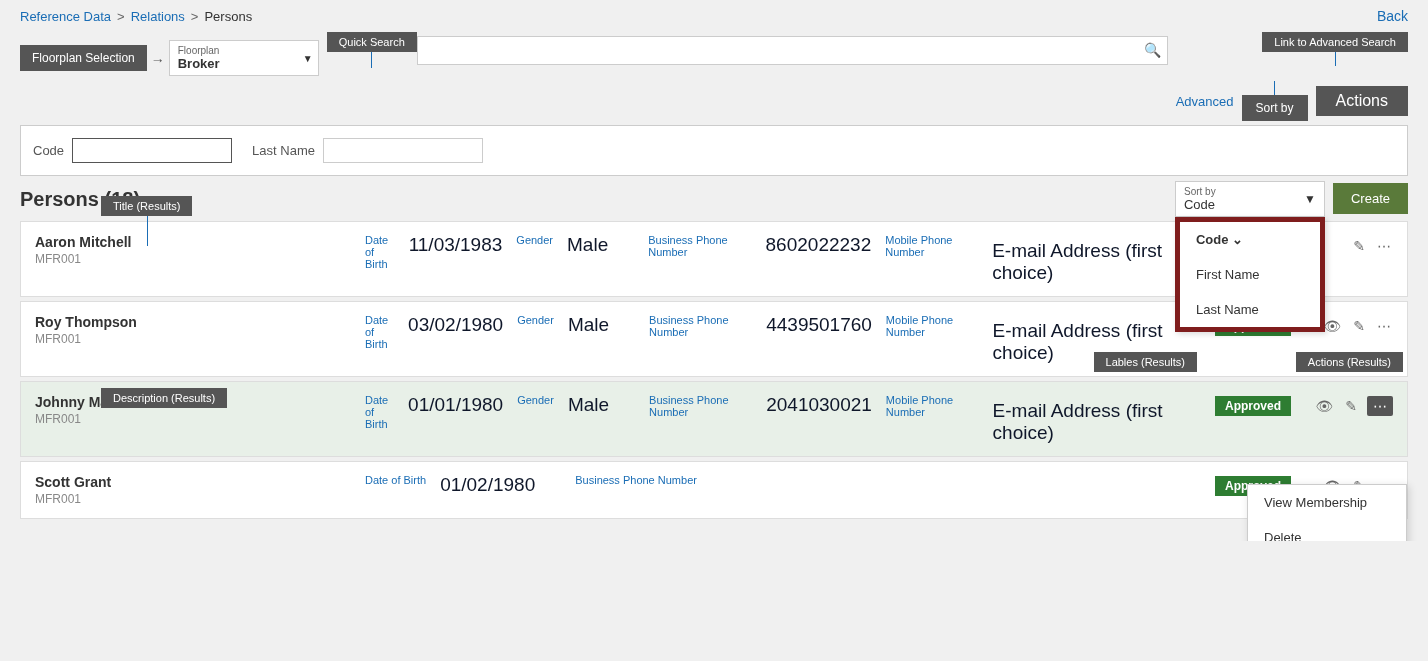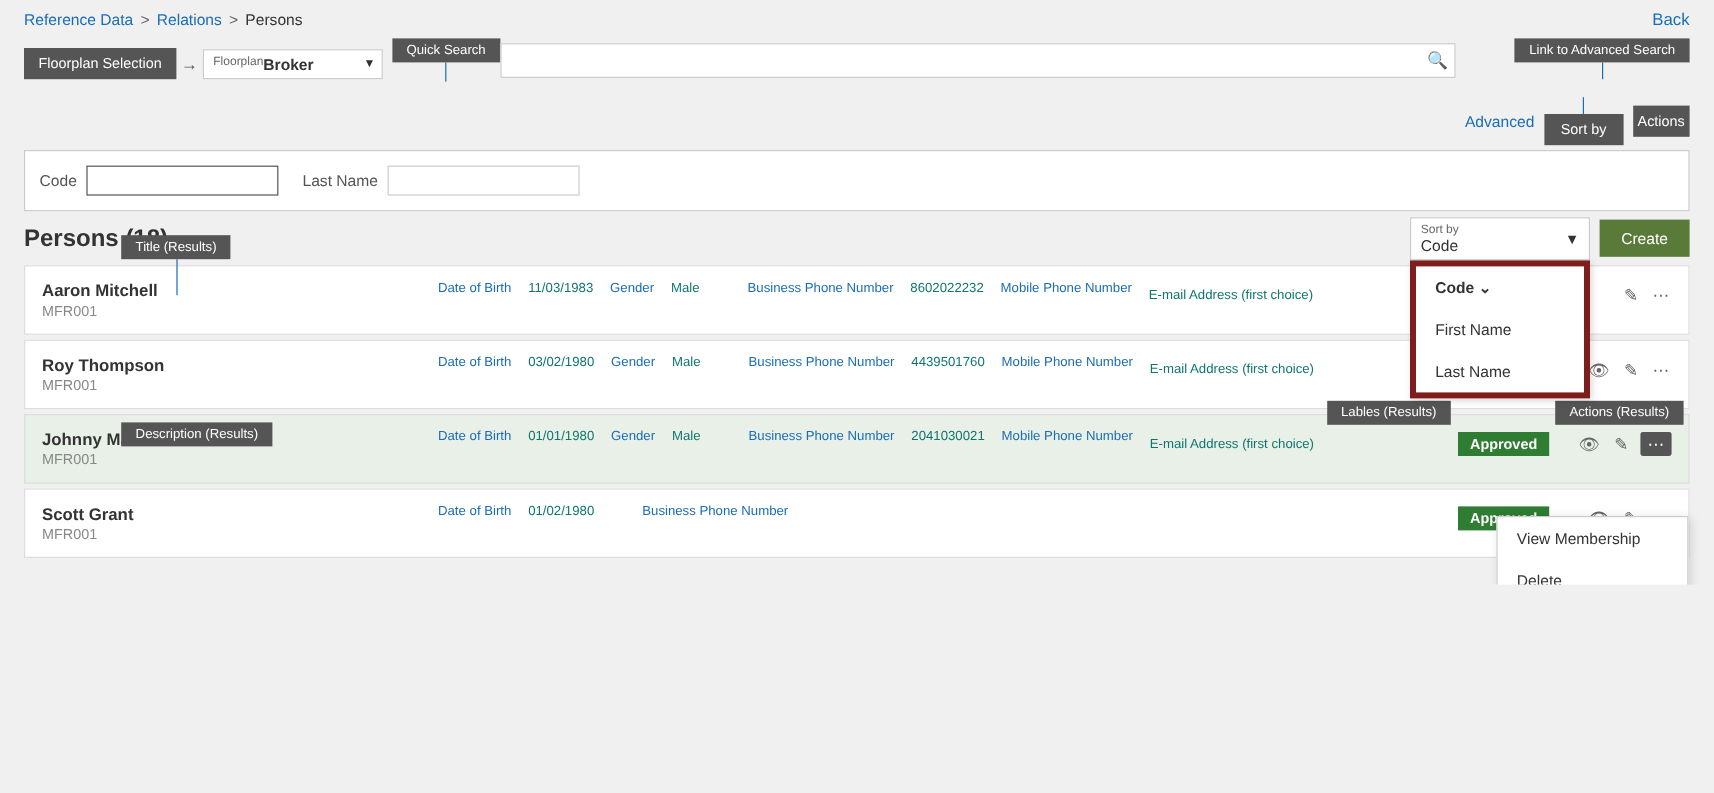--- a/index.html
+++ b/index.html
@@ -16,21 +16,21 @@
     .breadcrumb .current { color: #333; font-weight: normal; }
     .back-link { color: #1a6db5; text-decoration: none; font-size: 14px; }
     .floorplan-section { display: flex; align-items: center; gap: 4px; }
     .floorplan-btn {
       background: #555; color: white; border: none; padding: 6px 12px;
       font-size: 12px; cursor: pointer; white-space: nowrap;
     }
     .floorplan-label { font-size: 10px; color: #666; display: block; }
     .floorplan-value { font-size: 13px; font-weight: bold; }
     .floorplan-dropdown-wrapper {
-      display: flex; border: 1px solid #ccc; background: white;
+      display: flex; flex-direction: column; border: 1px solid #ccc; background: white;
       padding: 4px 8px; min-width: 150px; cursor: pointer;
     }
     .dropdown-arrow { position: absolute; right: 6px; top: 50%; transform: translateY(-50%); font-size: 10px; }
     .search-input-wrap {
       position: relative; width: 100%;
     }
     .search-input {
       width: 100%; border: 1px solid #ccc; padding: 6px 30px 6px 10px;
       font-size: 13px; background: white;
     }
@@ -47,22 +47,22 @@
     }
     .advanced-field { display: flex; align-items: center; gap: 8px; }
     .advanced-field label { font-size: 13px; color: #555; white-space: nowrap; }
     .advanced-field input { border: 1px solid #333; padding: 4px 6px; font-size: 13px; width: 140px; }
     .advanced-link { color: #1a6db5; font-size: 13px; cursor: pointer; text-decoration: none; }
     .sort-btn {
       background: #555; color: white; border: none; padding: 6px 14px;
       font-size: 12px; cursor: pointer;
     }
     .actions-btn {
-      background: #555; color: white; border: none; padding: 6px 4px;
-      font-size: 12px; cursor: pointer;
+      background: #555; color: white; border: none; padding: 6px 20px;
+      font-size: 16px; cursor: pointer;
     }
     .sort-dropdown-panel {
       position: absolute; top: 100%; right: 0; z-index: 100;
       background: white; border: 5px solid #7f1d1d; min-width: 150px;
       box-shadow: 2px 2px 6px rgba(0,0,0,0.15);
     }
     .sort-option { padding: 10px 16px; cursor: pointer; font-size: 13px; }
     .sort-option.active { font-weight: bold; }
     .sort-label-small { font-size: 10px; color: #666; }
     .sort-value { font-size: 13px; }
@@ -78,21 +78,21 @@
       display: flex; align-items: flex-start; gap: 0; margin-bottom: 2px;
       position: relative;
     }
     .person-row.highlighted { background: #e8f0e8; }
     .person-info { flex: 0 0 330px; }
     .person-name { font-size: 14px; font-weight: bold; color: #333; margin-bottom: 2px; }
     .person-code { font-size: 12px; color: #888; }
     .person-details { flex: 1; display: flex; gap: 40px; }
     .detail-group { display: flex; flex-direction: row; gap: 14px; }
     .detail-label { font-size: 11px; color: #1a6db5; }
-    .detail-value { font-size: 11px; color: #0f766e; }
+    .detail-value { font-size: 19px; color: #0f172a; }
     .person-status { flex: 0 0 120px; display: flex; justify-content: center; align-items: flex-start; padding-top: 2px; }
     .status-badge {
       background: #2e7d32; color: white; padding: 3px 10px; font-size: 12px; font-weight: bold;
     }
     .person-actions { flex: 0 0 80px; display: flex; gap: 8px; align-items: flex-start; padding-top: 2px; justify-content: flex-end; }
     .icon-btn { background: none; border: none; cursor: pointer; font-size: 14px; color: #666; padding: 2px; }
     .ctx-menu {
       position: absolute; background: white; border: 1px solid #ccc;
       min-width: 160px; box-shadow: 2px 2px 8px rgba(0,0,0,0.15); z-index: 300;
     }
@@ -281,21 +281,21 @@
           <span class="detail-value">4439501760</span>
           <span class="detail-label">Mobile Phone Number</span>
           <span class="detail-value" style="margin-top:6px;">E-mail Address (first choice)</span>
         </div>
       </div>
       <div class="person-status">
         <span class="status-badge">Approved</span>
       </div>
       <div class="person-actions" style="position:relative;">
 
-        <div style="position:absolute; right:184px; bottom:-36px; z-index:10;">
+        <div style="position:absolute; right:196px; bottom:-36px; z-index:10;">
           <div class="callout-box">Lables (Results)</div>
         </div>
         <div style="position:absolute; right:-10px; bottom:-36px; z-index:10;">
           <div class="callout-box">Actions (Results)</div>
         </div>
         <button class="icon-btn">👁</button>
         <button class="icon-btn">✎</button>
         <button class="icon-btn">⋯</button>
       </div>
     </div>

